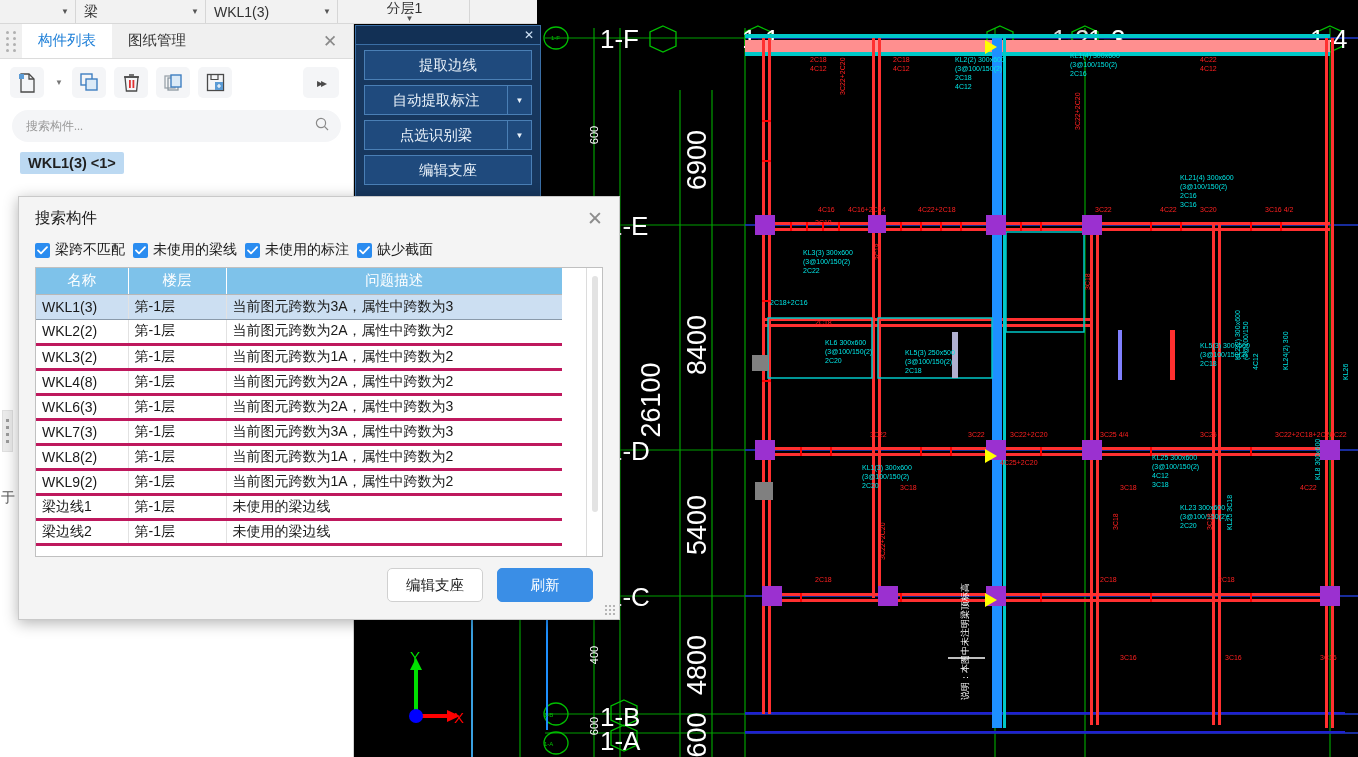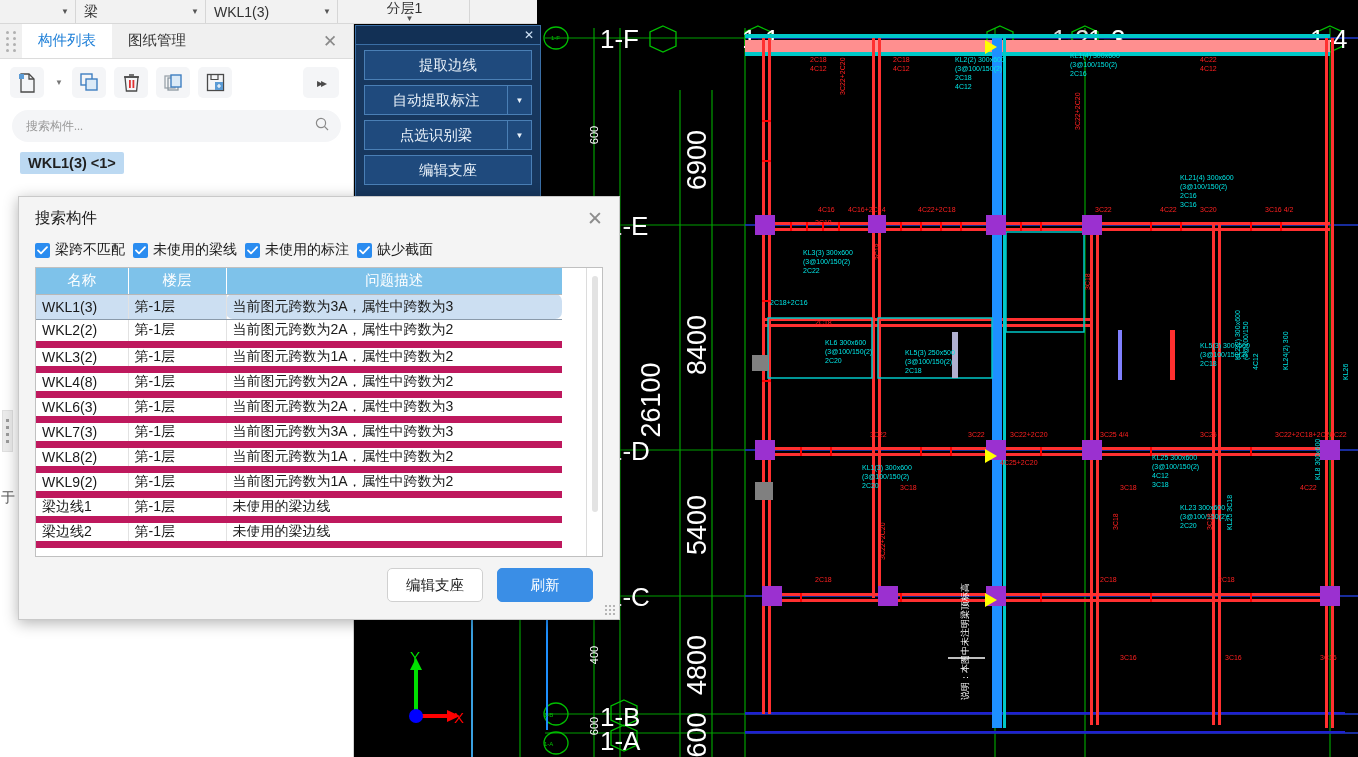--- a/index.html
+++ b/index.html
@@ -158,24 +158,24 @@
   #tablescroll { flex: 1; overflow: hidden; }
   table { width: 100%; border-collapse: collapse; table-layout: fixed; }
   thead th {
     background: #7ec2ea; color: #fff; font-size: 14.5px; font-weight: normal;
     height: 26px; text-align: center;
     border-right: 1px solid #fff; border-bottom: 1px solid #b8b8b8;
   }
   thead th:last-child { border-right: none; }
   tbody td {
     height: 25px; font-size: 14px; color: #1a1a1a;
-    border-bottom: 7px solid #be185d; border-right: 1px solid #e2e2e2;
+    border-bottom: 3px solid #be185d; border-right: 1px solid #e2e2e2;
     padding: 0 6px; white-space: nowrap; overflow: hidden;
   }
-  tbody td:last-child { border-right: none; border-radius: 7px; }
+  tbody td:last-child { border-right: none; }
   tbody tr.sel td {
     background: #ccdff2;
     border-top: 1px solid #8a9aaa; border-bottom: 1px solid #8a9aaa;
   }
   col.c-name { width: 92px; }
   col.c-floor { width: 98px; }
   #sbar {
     width: 16px; background: #fff; border-left: 1px solid #dcdcdc;
     position: relative; flex: none;
   }

